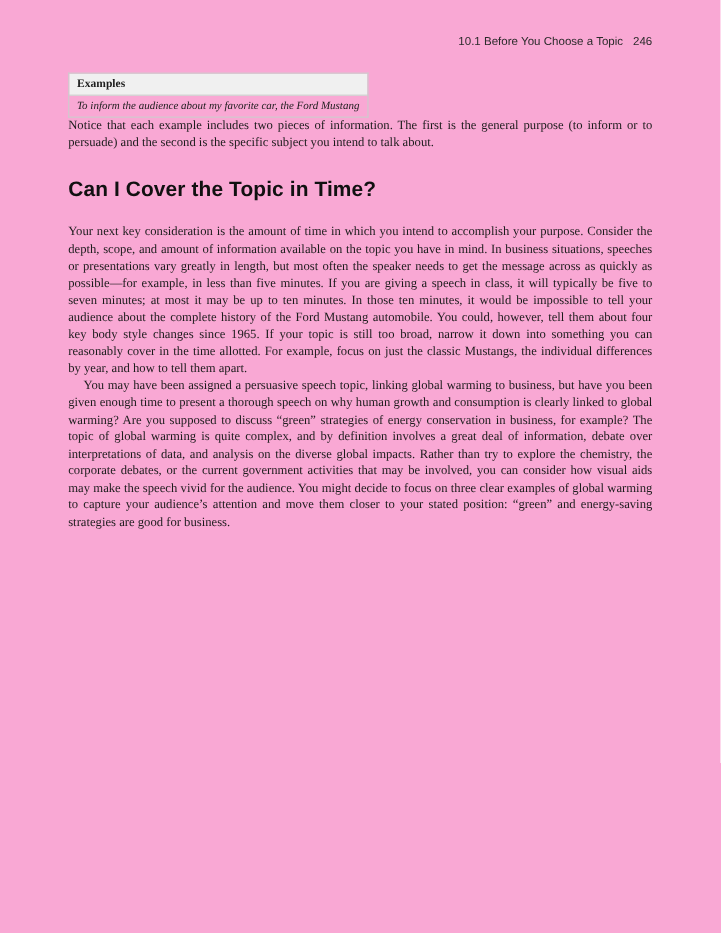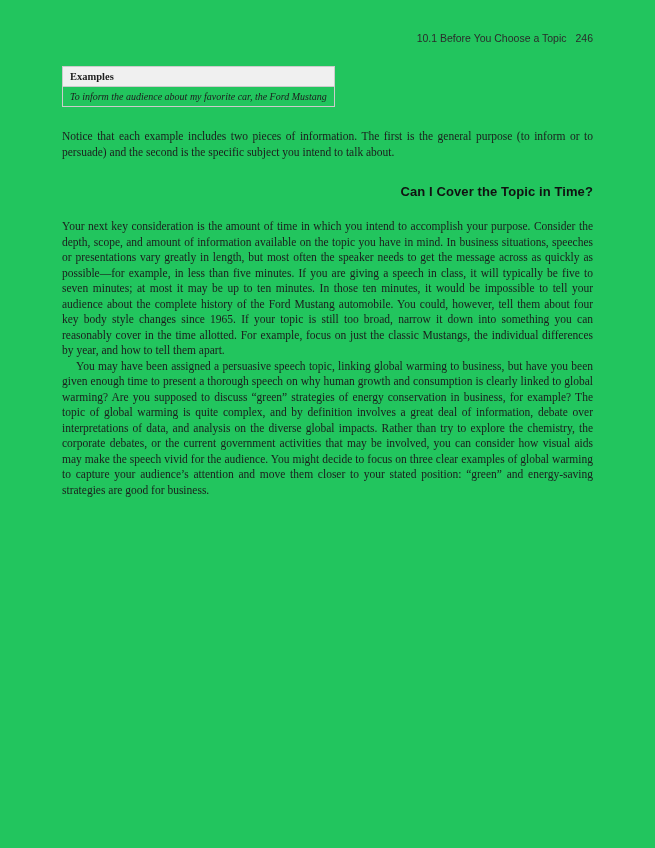--- a/index.html
+++ b/index.html
@@ -8,40 +8,39 @@
     width: 655px;
     height: 848px;
     font-family: "Liberation Serif", serif;
     color: #1c1c1c;
     overflow: hidden;
   }
   .page {
     position: relative;
     width: 655px;
     height: 848px;
-    background: #22c55e;
+    background: #f9a8d4;
     padding: 32px 62px 0 62px;
   }
   .running-head {
     display: flex;
     justify-content: flex-end;
     align-items: baseline;
     font-family: "Liberation Sans", sans-serif;
     font-size: 10.5px;
     color: #2b2b2b;
     margin-bottom: 22px;
   }
   .running-head .pageno { margin-left: 9px; }
 
   table.examples-table {
     width: 264px;
     border-collapse: collapse;
     font-size: 10px;
     color: #1c1c1c;
-    margin-bottom: 22px;
   }
   table.examples-table th {
     background: #f0f0f0;
     border: 1px solid #cccccc;
     text-align: left;
     font-weight: bold;
     padding: 4px 7px;
     font-size: 10.5px;
   }
   table.examples-table td {
@@ -53,27 +52,26 @@
 
   .para {
     font-size: 11.5px;
     line-height: 15.5px;
     text-align: justify;
   }
   .para.indent { text-indent: 14px; }
 
   h1.section-heading {
     font-family: "Liberation Sans", sans-serif;
-    font-size: 13px;
+    font-size: 19px;
     font-weight: bold;
     color: #111111;
     letter-spacing: 0.1px;
     margin-top: 24px;
     margin-bottom: 20px;
-    text-align: right;
   }
 
   .figure-caption {
     font-size: 10.5px;
     margin-top: 16px;
     color: #1c1c1c;
   }
 </style>
 </head>
 <body>

